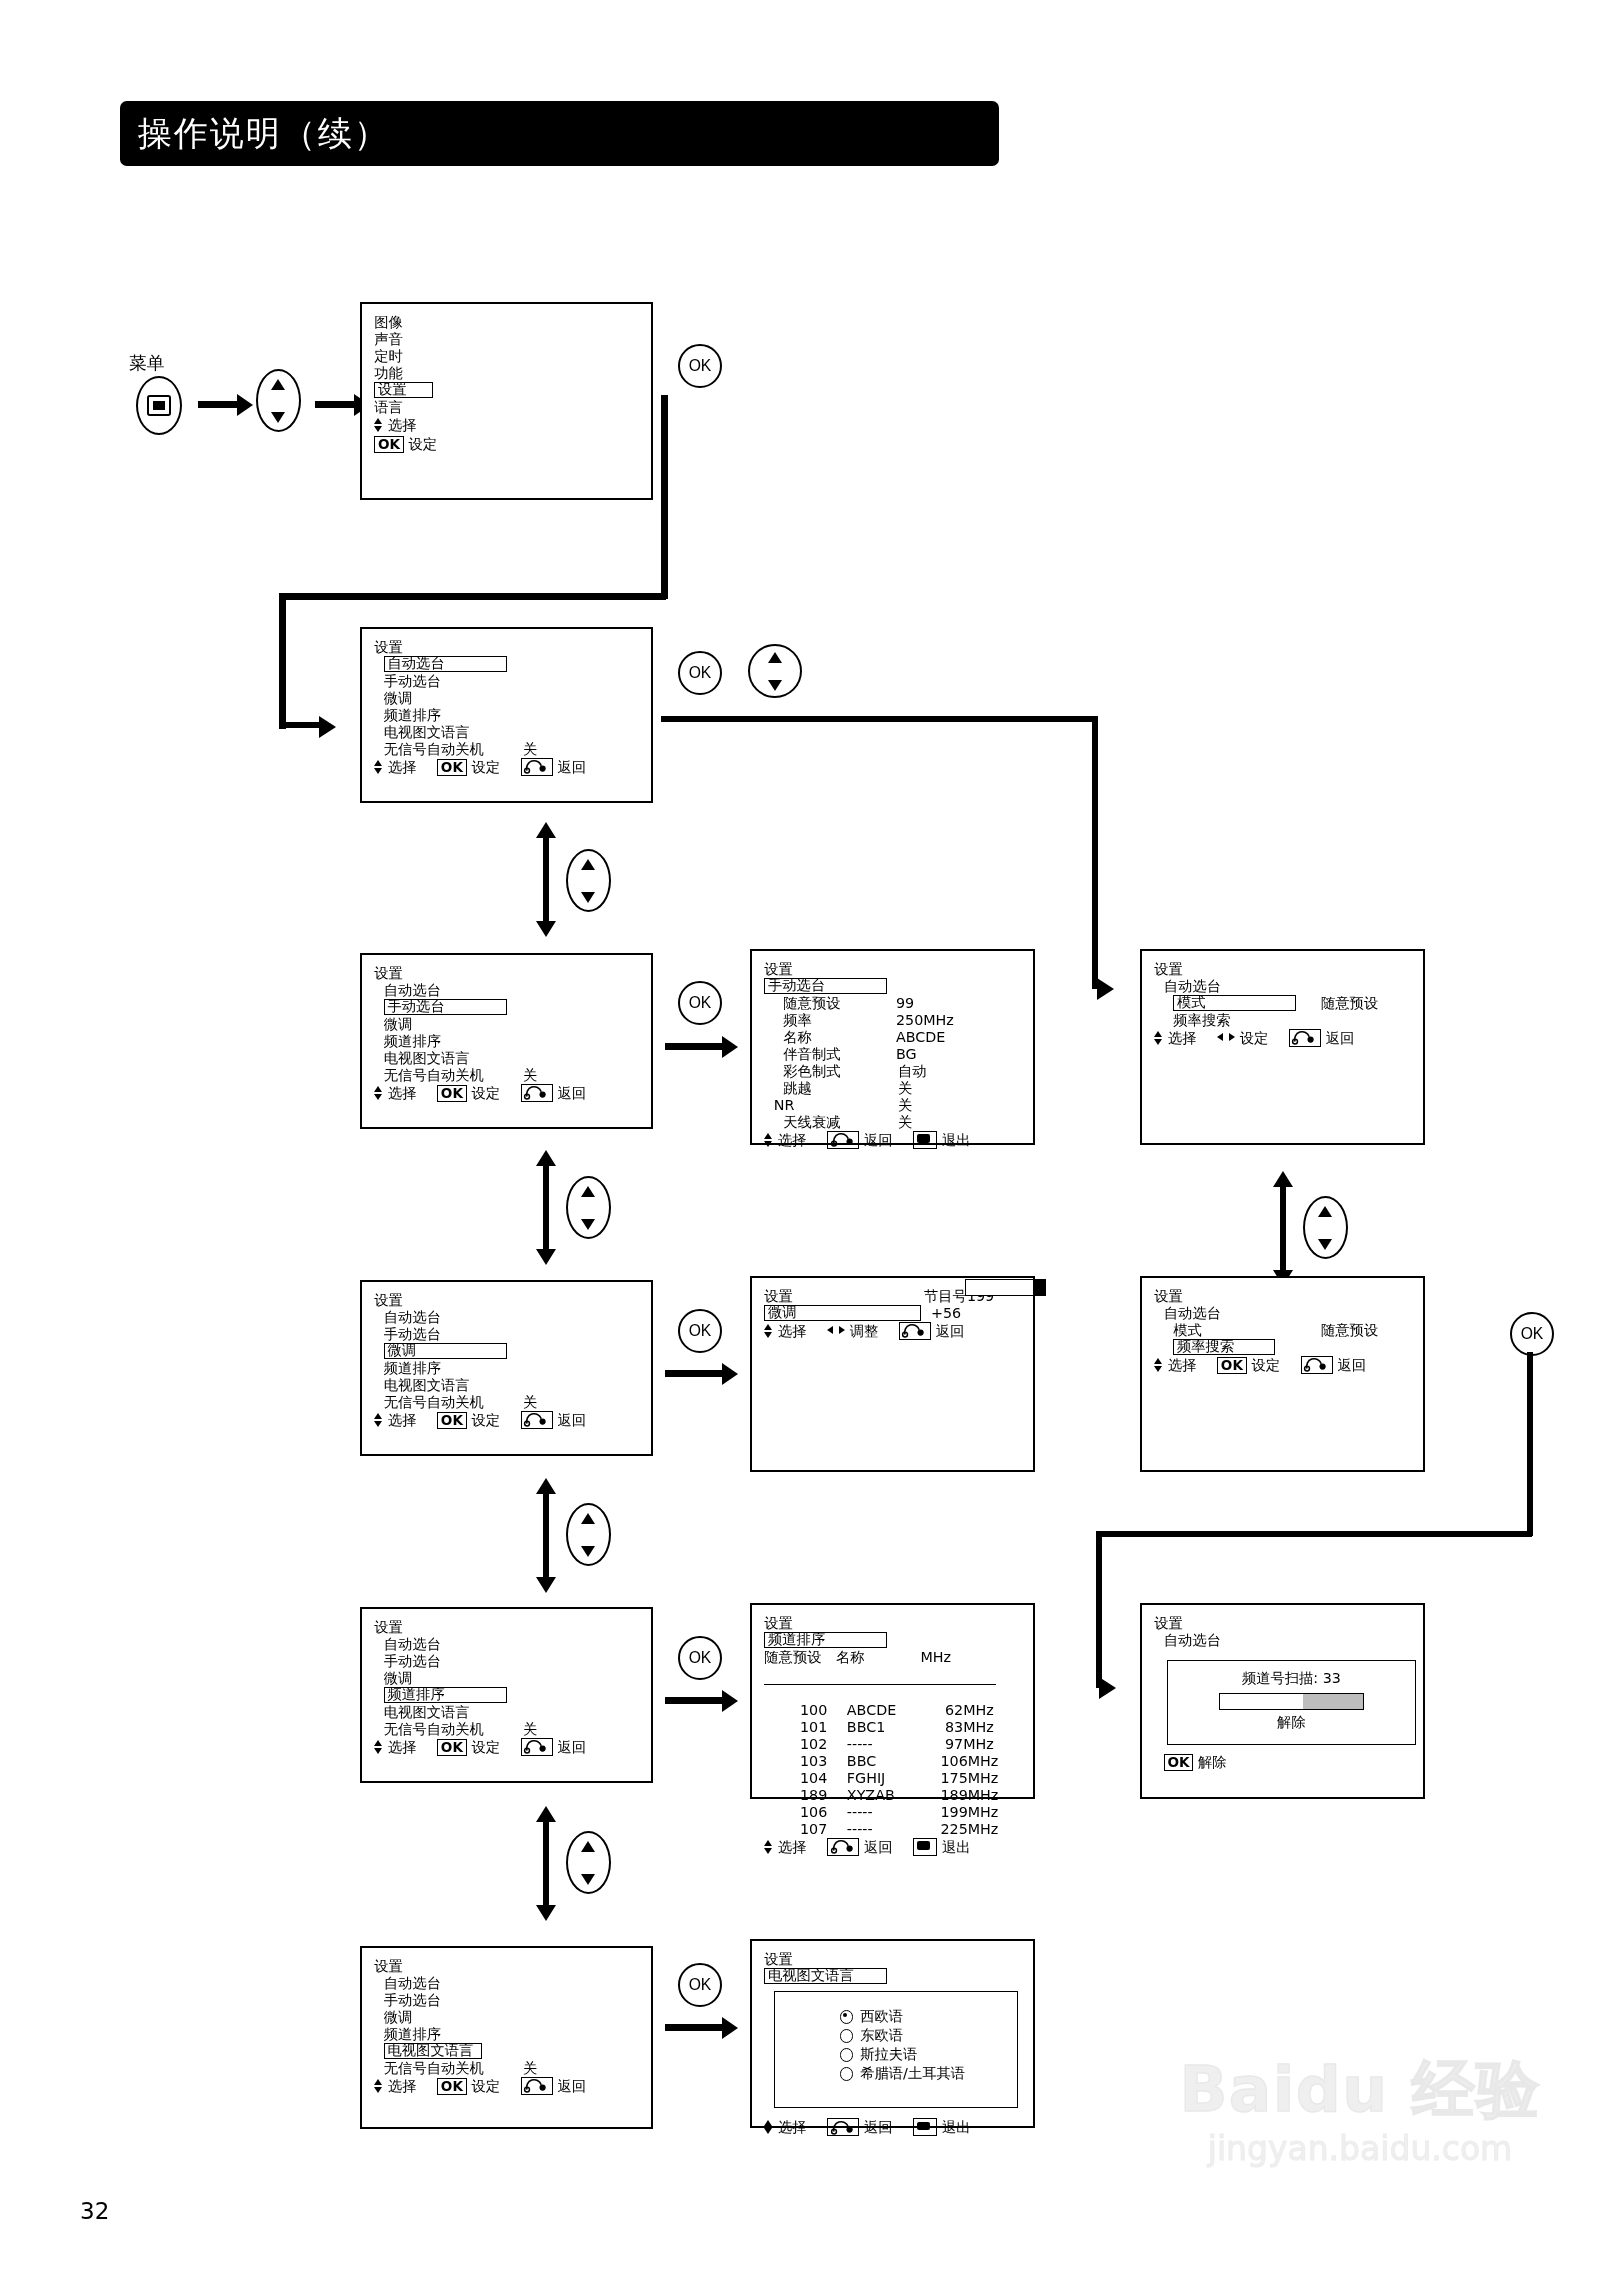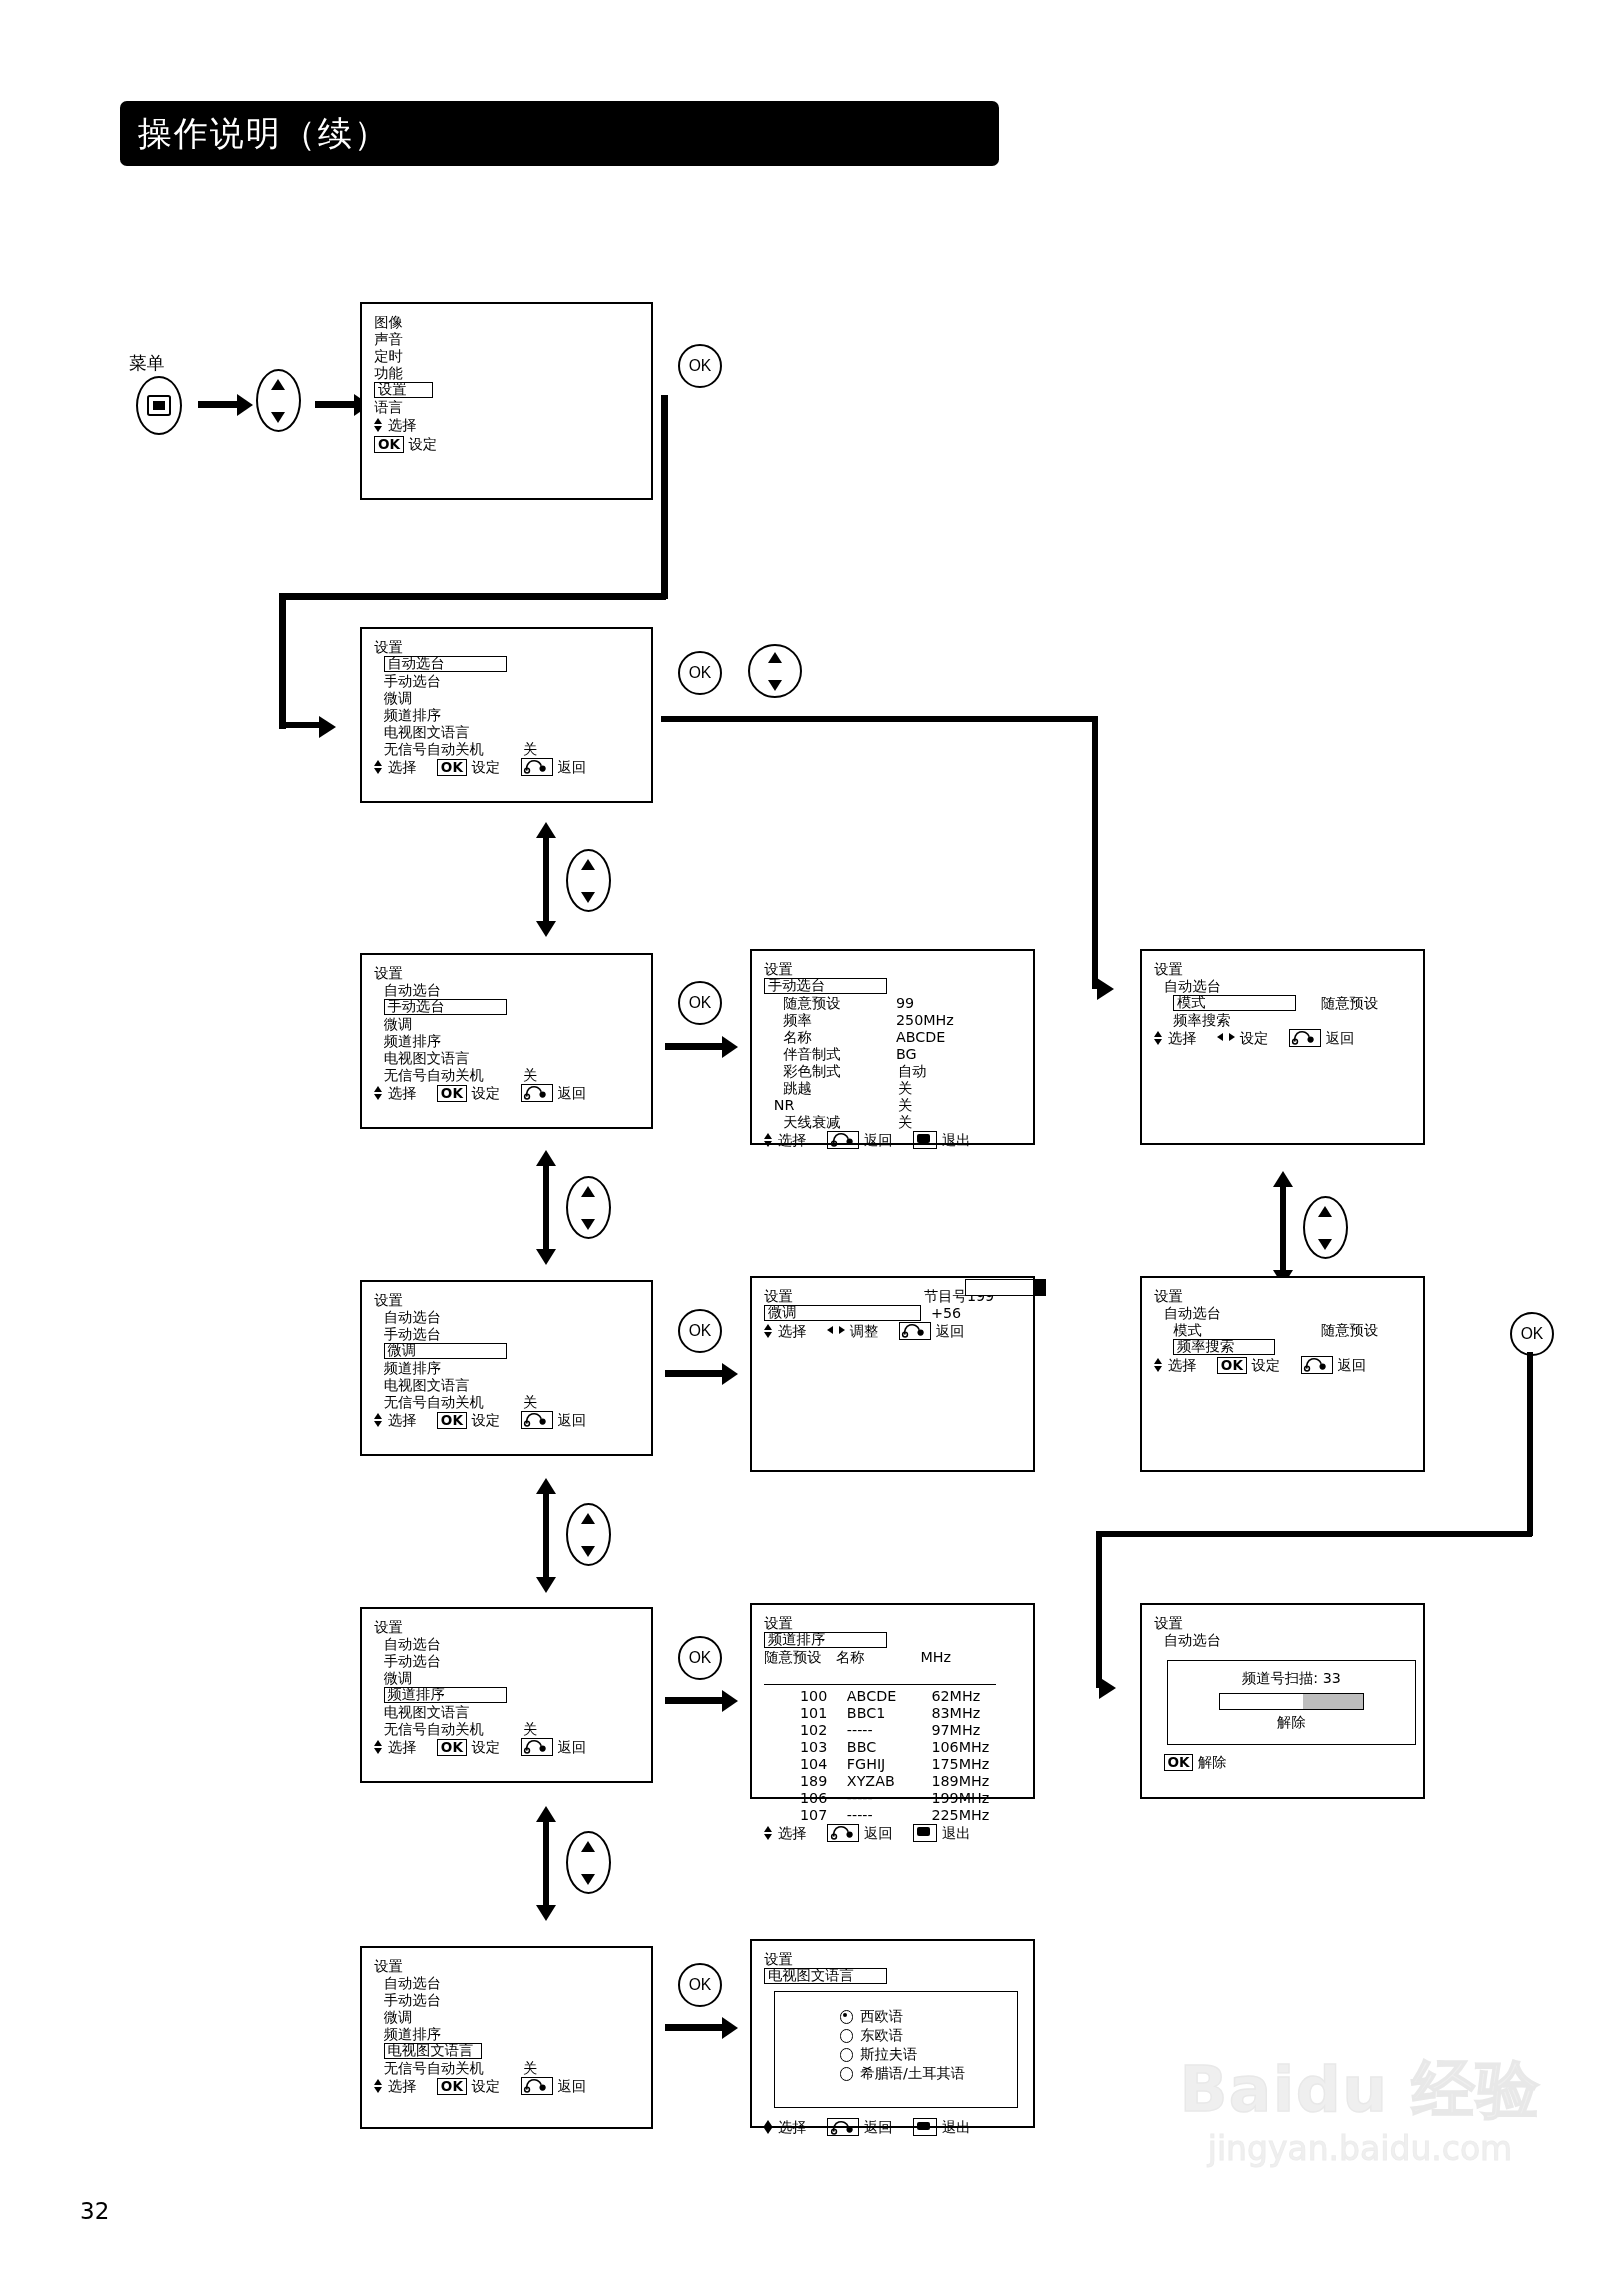--- a/index.html
+++ b/index.html
@@ -164,26 +164,26 @@
     background: #000;
     border-radius: 2px;
   }
 
   
   .ch-table { font-size: 14.3px; line-height: 17px; }
   .ch-head {
     border-bottom: 1.4px solid #000;
     display: inline-block;
     padding-bottom: 18px;
-    margin-bottom: 3px;
+    margin-bottom: 17px;
   }
   .ch-row { white-space: nowrap; height: 17px; }
   .c-num { display: inline-block; width: 63px; text-align: right; }
   .c-name { display: inline-block; width: 80px; text-align: left; padding-left: 15px; }
-  .c-mhz { display: inline-block; width: 76px; text-align: left; }
+  .c-mhz { display: inline-block; width: 76px; text-align: center; }
 
   
   .bar-outer {
     display: inline-block;
     border: 1.4px solid #000;
     width: 79px;
     height: 15px;
     vertical-align: middle;
     position: relative;
     background: #fff;

